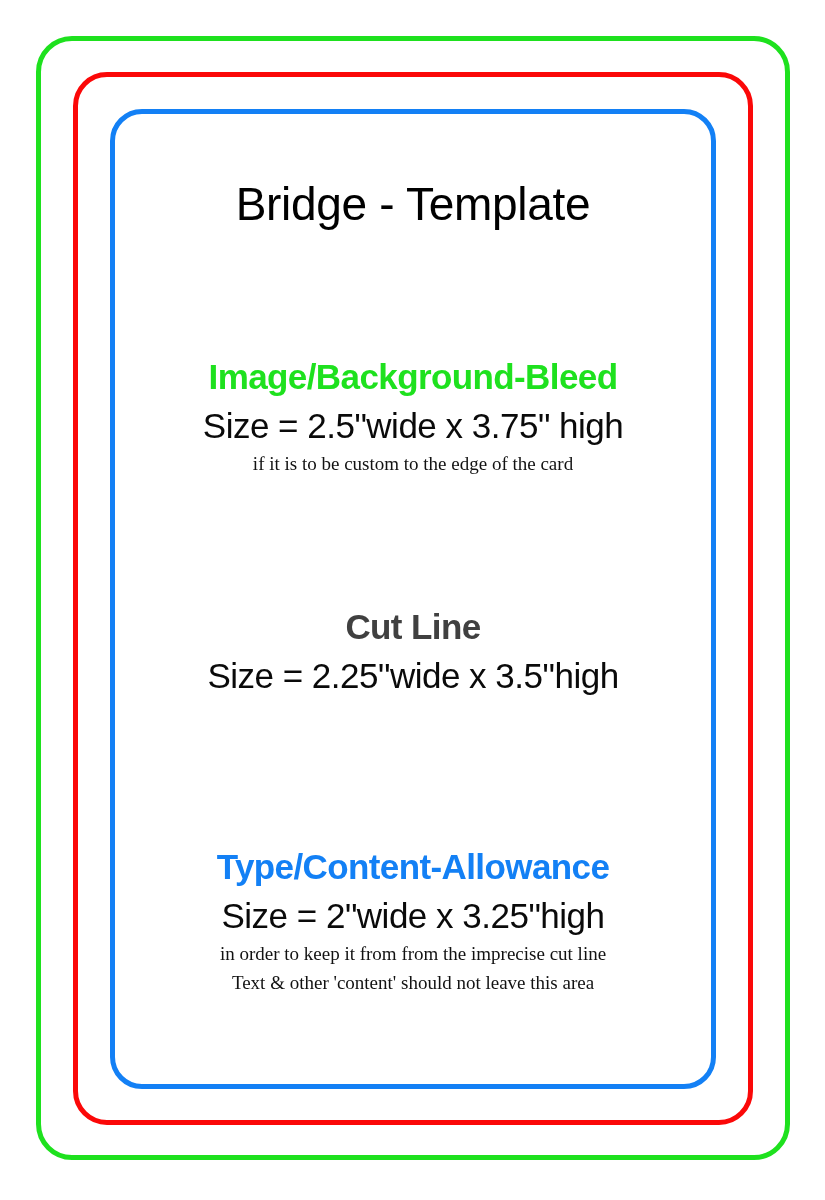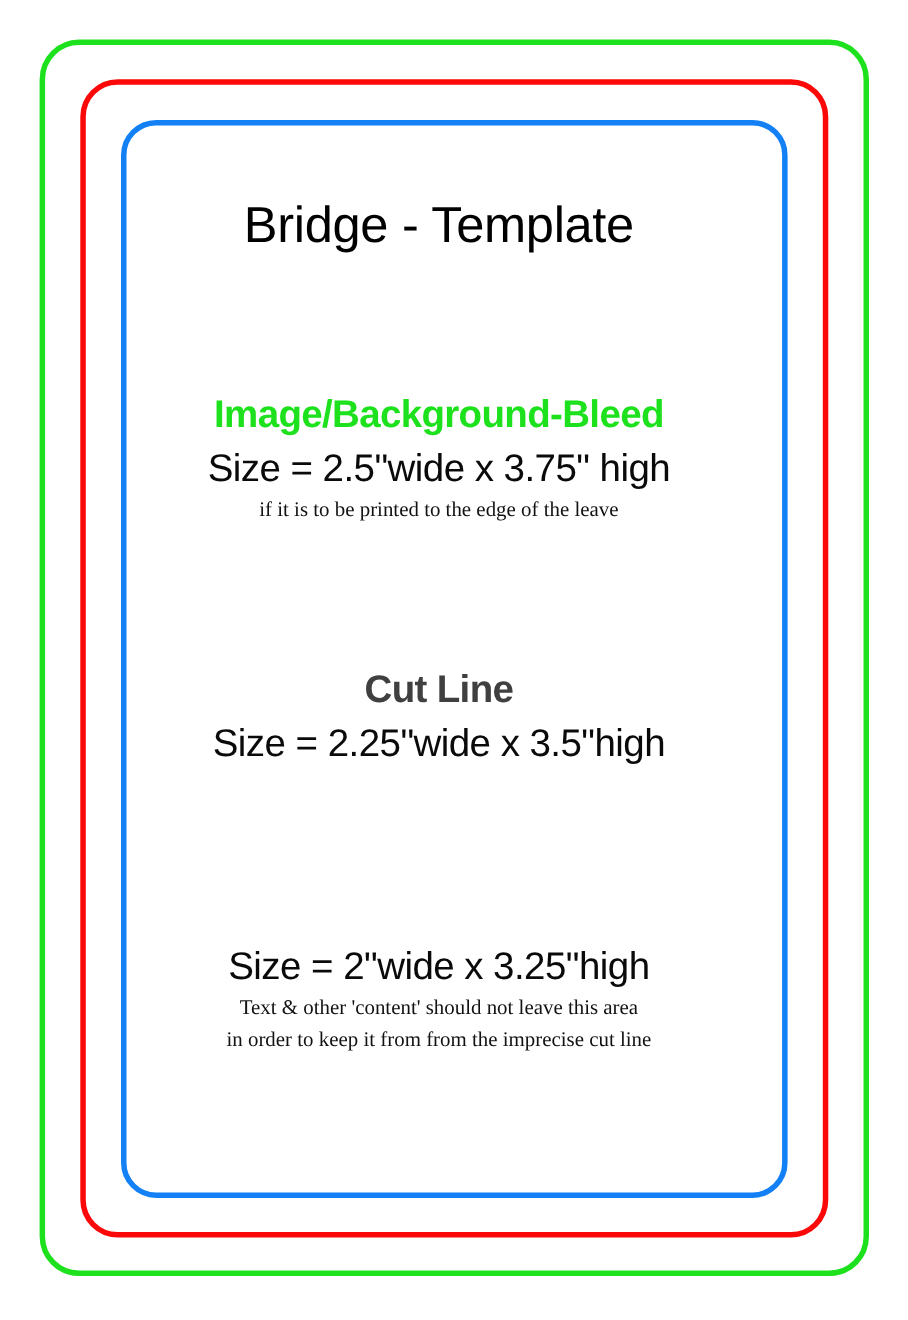--- a/index.html
+++ b/index.html
@@ -42,21 +42,21 @@
     top: 109px;
     width: 606px;
     height: 980px;
     border: 5px solid #1380f5;
     border-radius: 32px;
   }
 
   
   .content {
     position: absolute;
-    left: 96px;
+    left: 110px;
     top: 109px;
     width: 606px;
     height: 804px;
     box-sizing: border-box;
   }
 
   .card-title {
     position: absolute;
     left: 0;
     right: 0;
@@ -119,27 +119,28 @@
 
 <div class="guide-rect guide-safe"></div>
 
 <div class="content">
 
   <div class="card-title">Bridge - Template</div>
 
   <div class="section section-bleed">
     <div class="sec-heading green">Image/Background-Bleed</div>
     <div class="sec-size">Size = 2.5"wide x 3.75" high</div>
-    <div class="sec-note">if it is to be printed to the edge of the leave</div>
+    <div class="sec-note">if it is to be custom to the edge of the card</div>
   </div>
 
   <div class="section section-cut">
     <div class="sec-heading red">Cut Line</div>
     <div class="sec-size">Size = 2.25"wide x 3.5"high</div>
   </div>
 
   <div class="section section-safe">
+    <div class="sec-heading blue">Type/Content-Allowance</div>
     <div class="sec-size">Size = 2"wide x 3.25"high</div>
+    <div class="sec-note">in order to keep it from from the imprecise cut line</div>
     <div class="sec-note">Text &amp; other 'content' should not leave this area</div>
-    <div class="sec-note">in order to keep it from from the imprecise cut line</div>
   </div>
 
 </div>
 
 </body></html>

